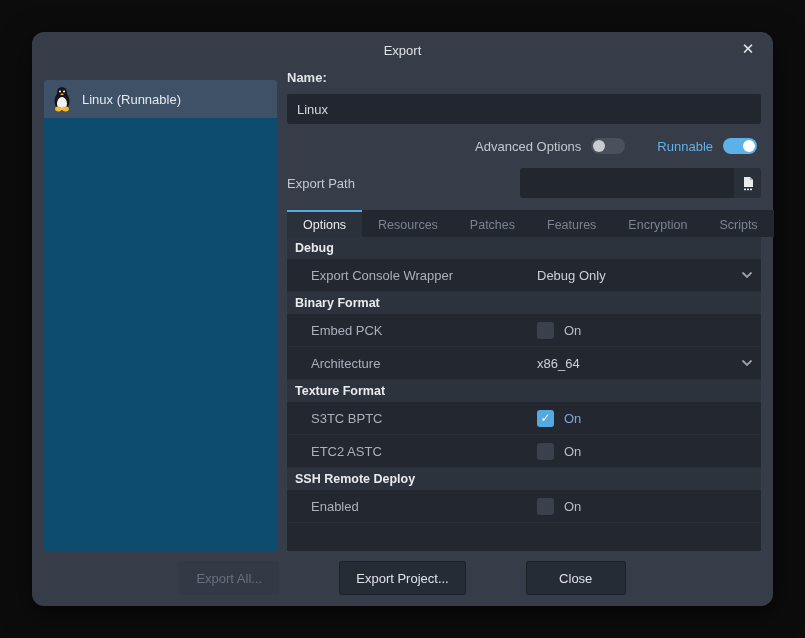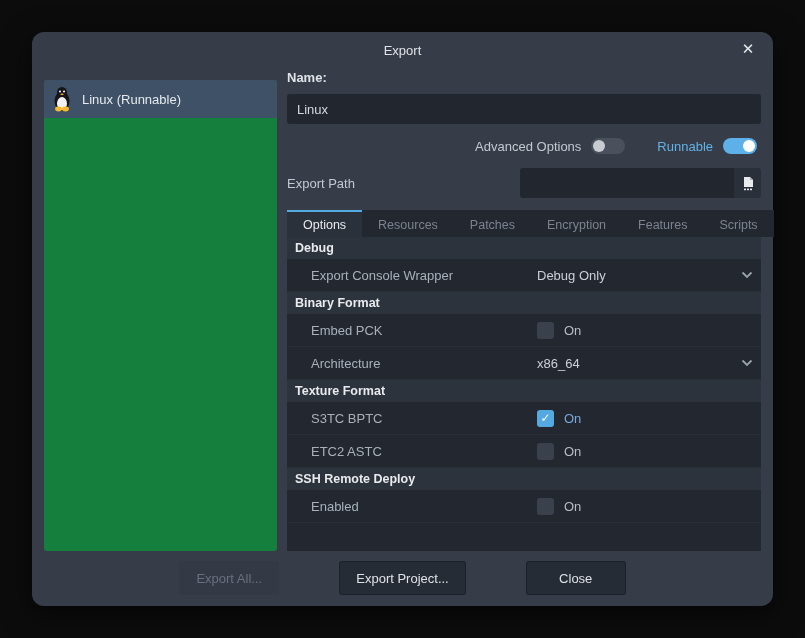--- a/index.html
+++ b/index.html
@@ -13,21 +13,21 @@
   .close-btn { position:absolute; right:2px; top:4px; width:22px; height:22px; color:#e6e9ed;
                font-size:15px; line-height:22px; text-align:center; cursor:pointer; }
   .content { flex:1; display:flex; gap:10px; margin-top:2px; min-height:0; }
 
   
   .left-col { width:233px; flex:none; display:flex; flex-direction:column; padding-top:4px; }
   .presets-header { height:28px; display:flex; align-items:center; gap:14px; }
   .presets-title { color:#dfe2e7; font-size:13px; font-weight:bold; flex:1; }
   .add-link { color:#b6bcc6; font-size:13px; cursor:pointer; }
   .icon-btn { width:18px; height:18px; display:flex; align-items:center; justify-content:center; cursor:pointer; }
-  .preset-list { flex:1; margin-top:10px; background:#15803d; border-radius:3px; overflow:hidden; }
+  .preset-list { flex:1; margin-top:10px; background:#0c4a6e; border-radius:3px; overflow:hidden; }
   .preset-item { height:38px; display:flex; align-items:center; gap:10px; padding:0 8px;
                  color:#e6e9ed; font-size:13px; cursor:pointer; }
   .preset-item.selected { background:#3e5166; }
 
   
   .right-col { flex:1; display:flex; flex-direction:column; padding-top:4px; min-width:0; }
   .name-label { color:#dfe2e7; font-size:13px; font-weight:bold; height:18px; }
   .name-input { height:30px; margin-top:6px; background:#21262f; border:none; border-radius:3px;
                 color:#d5d9de; font-size:13px; padding:0 10px; width:100%;
                 font-family:"Liberation Sans","DejaVu Sans",sans-serif; }
@@ -153,24 +153,24 @@
         <div class="tab active">
             <span>Options</span>
           </div>
         <div class="tab">
             <span>Resources</span>
           </div>
         <div class="tab">
             <span>Patches</span>
           </div>
         <div class="tab">
+            <span>Features</span>
+          </div>
+        <div class="tab">
             <span>Encryption</span>
-          </div>
-        <div class="tab">
-            <span>Features</span>
           </div>
         <div class="tab">
             <span>Scripts</span>
           </div>
       </div>
 
       <div class="options-panel">
 
         <div class="section-header">Debug</div>
         <div class="prop-row">

